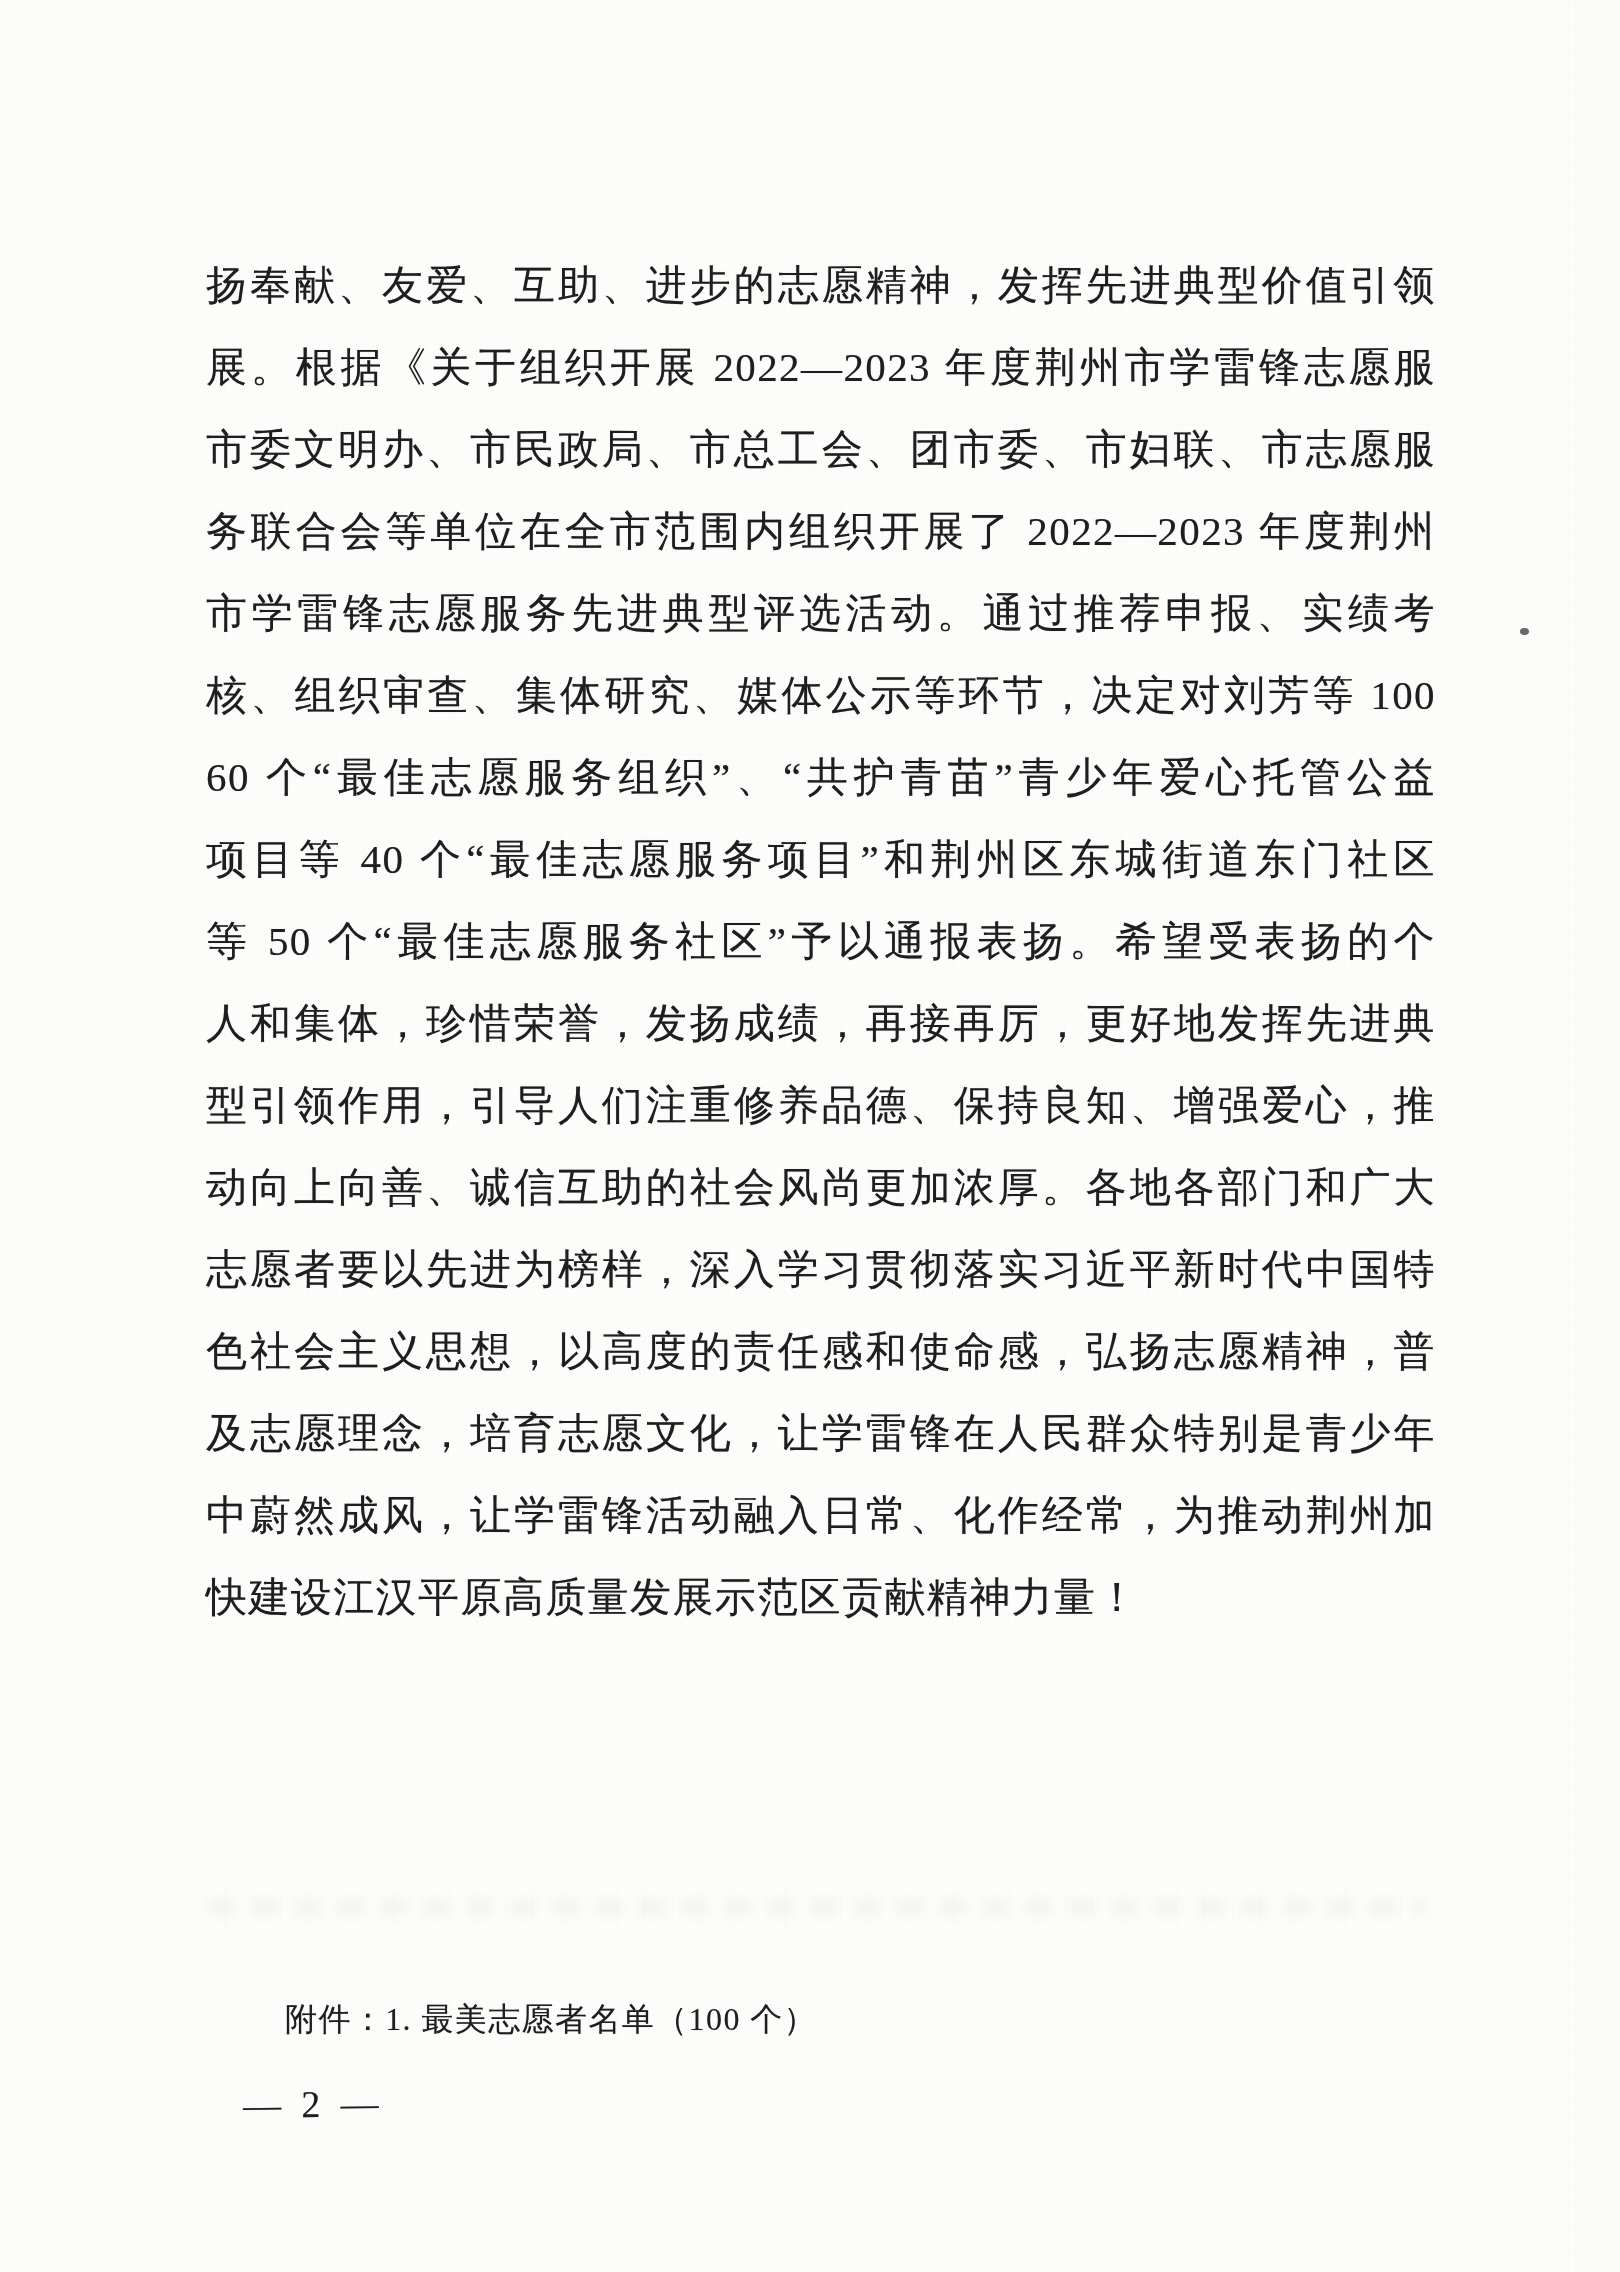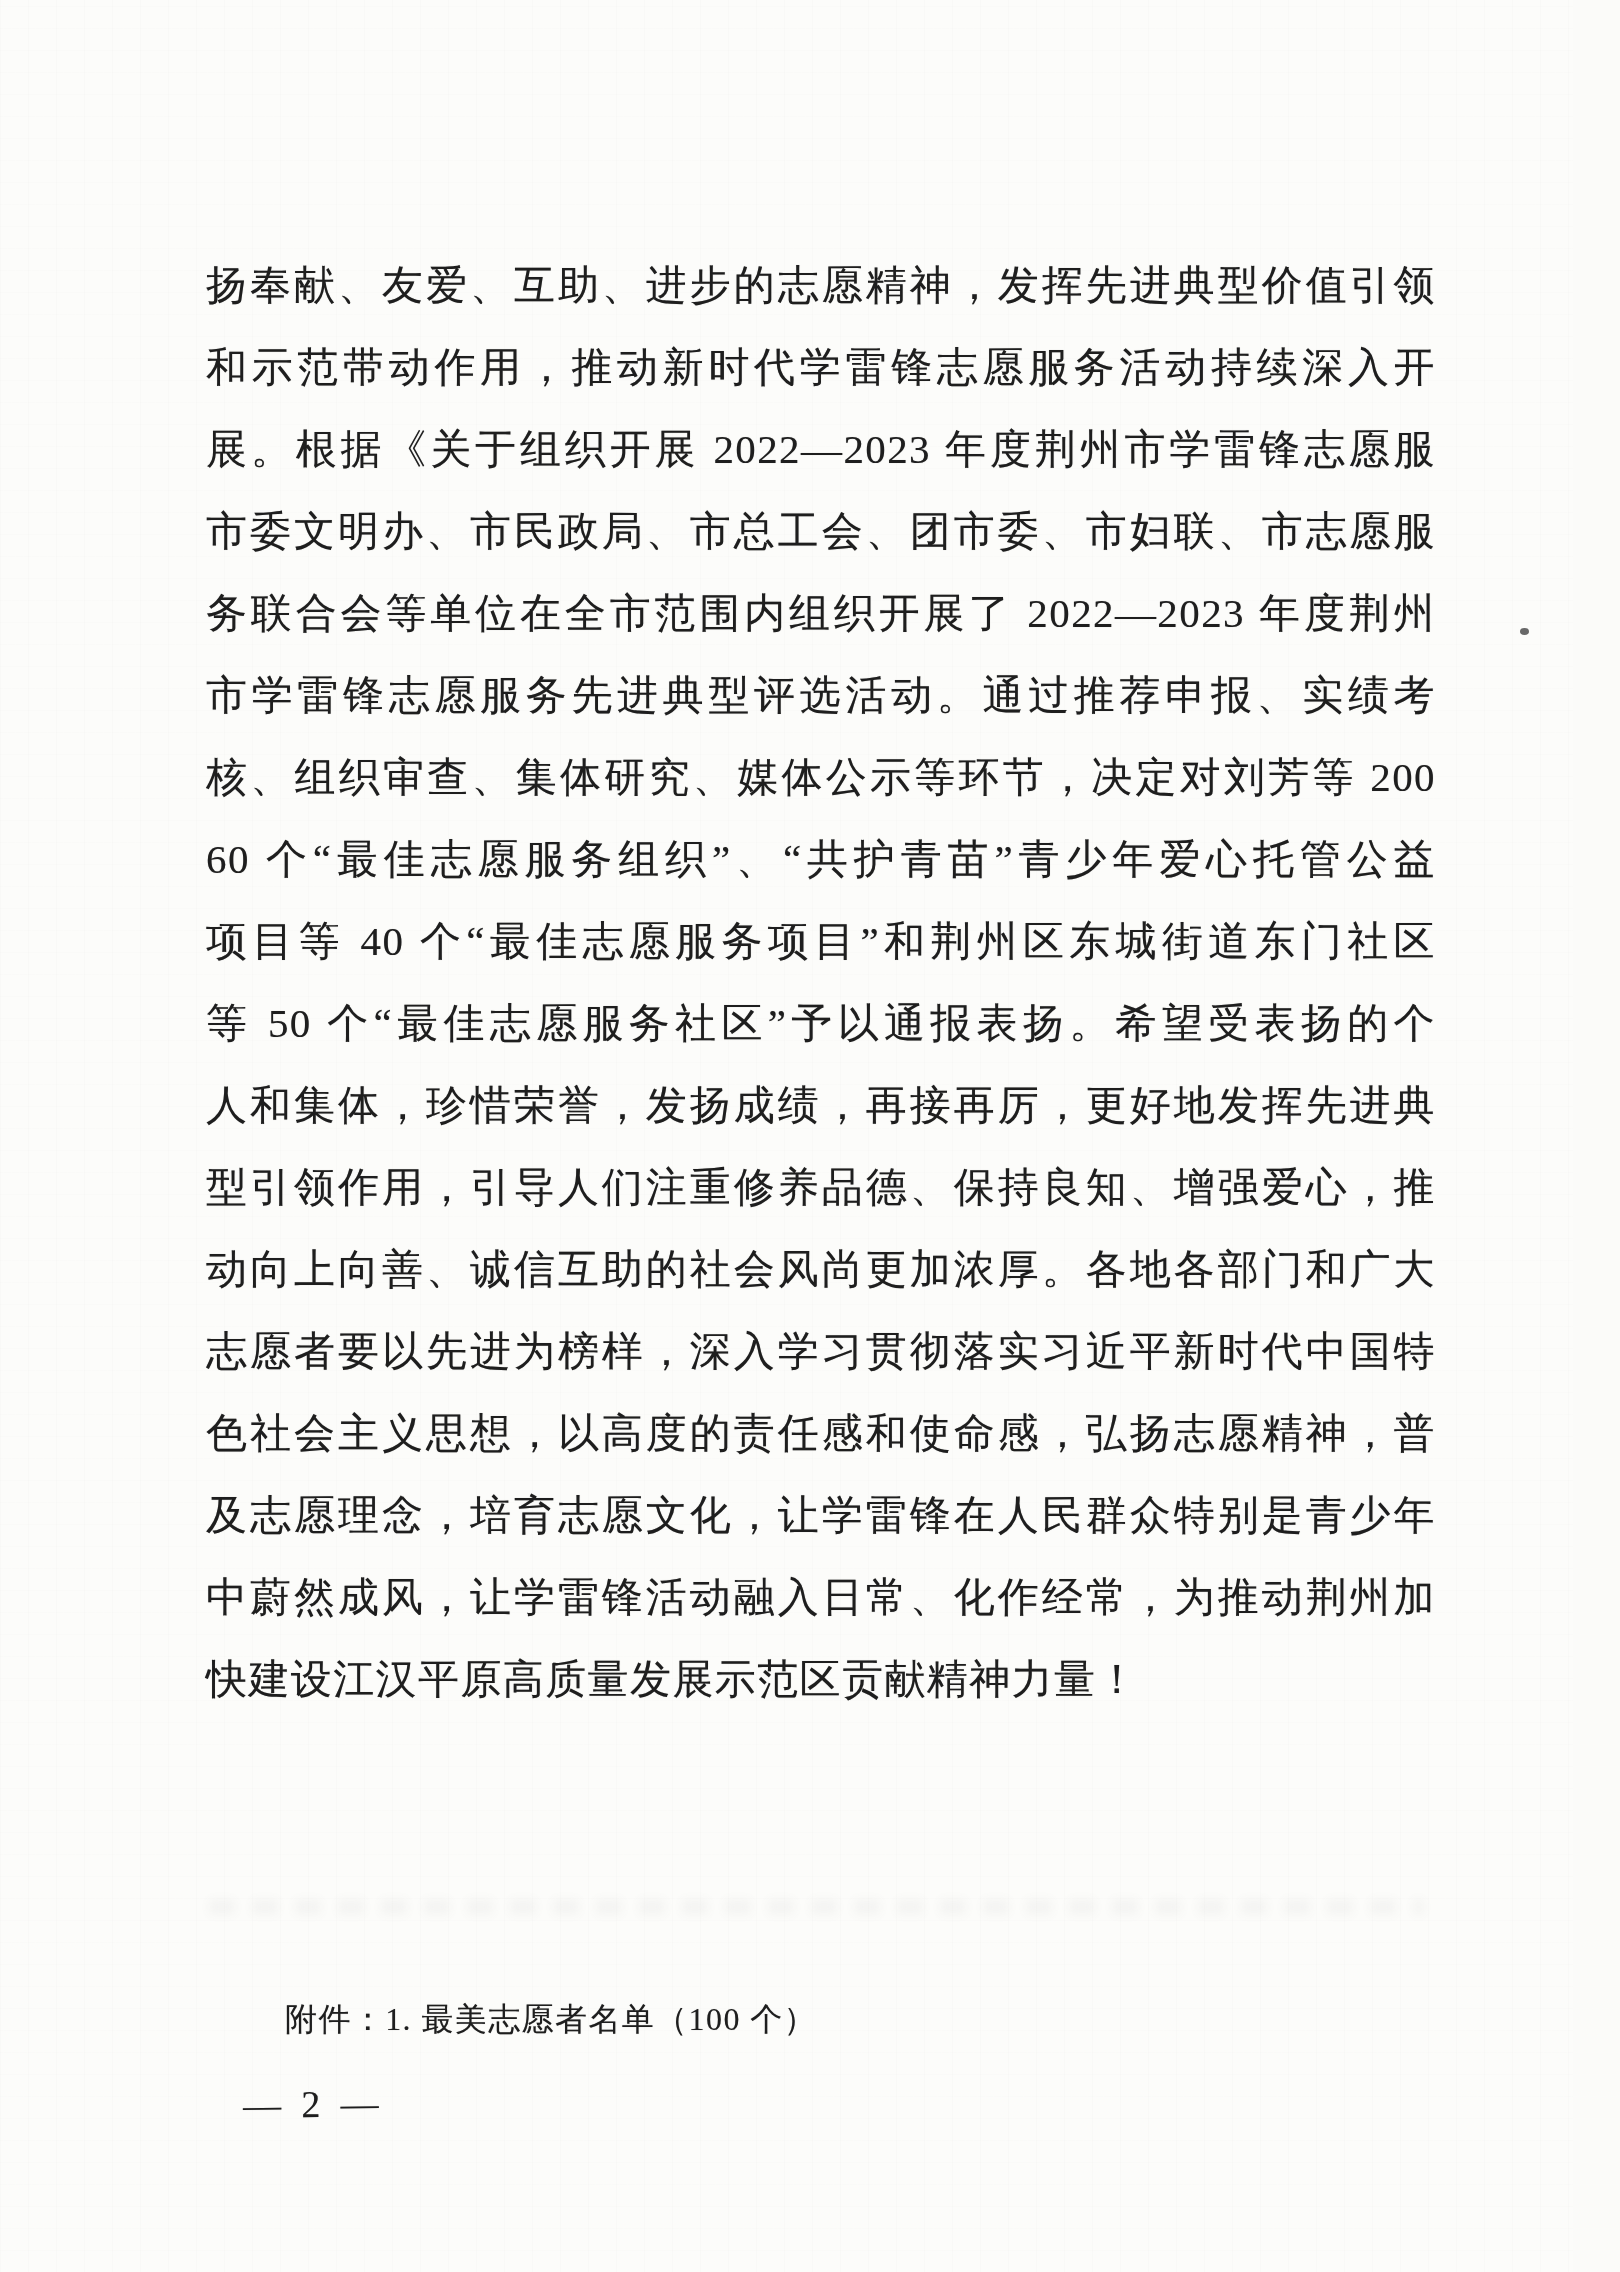--- a/index.html
+++ b/index.html
@@ -85,26 +85,25 @@
     opacity: 0.30;
   }
 </style>
 </head>
 <body>
 
 <div class="page">
 
   <div class="body-text">
     <div class="line">扬奉献、友爱、互助、进步的志愿精神，发挥先进典型价值引领</div>
-    <div class="line">和示范带动作用，推动新时代学雷锋志愿服务活动持续深入开</div>
     <div class="line">展。根据《关于组织开展 2022—2023 年度荆州市学雷锋志愿服</div>
     <div class="line">市委文明办、市民政局、市总工会、团市委、市妇联、市志愿服</div>
     <div class="line">务联合会等单位在全市范围内组织开展了 2022—2023 年度荆州</div>
     <div class="line">市学雷锋志愿服务先进典型评选活动。通过推荐申报、实绩考</div>
-    <div class="line">核、组织审查、集体研究、媒体公示等环节，决定对刘芳等 200</div>
+    <div class="line">核、组织审查、集体研究、媒体公示等环节，决定对刘芳等 100</div>
     <div class="line">60 个“最佳志愿服务组织”、“共护青苗”青少年爱心托管公益</div>
     <div class="line">项目等 40 个“最佳志愿服务项目”和荆州区东城街道东门社区</div>
     <div class="line">等 50 个“最佳志愿服务社区”予以通报表扬。希望受表扬的个</div>
     <div class="line">人和集体，珍惜荣誉，发扬成绩，再接再厉，更好地发挥先进典</div>
     <div class="line">型引领作用，引导人们注重修养品德、保持良知、增强爱心，推</div>
     <div class="line">动向上向善、诚信互助的社会风尚更加浓厚。各地各部门和广大</div>
     <div class="line">志愿者要以先进为榜样，深入学习贯彻落实习近平新时代中国特</div>
     <div class="line">色社会主义思想，以高度的责任感和使命感，弘扬志愿精神，普</div>
     <div class="line">及志愿理念，培育志愿文化，让学雷锋在人民群众特别是青少年</div>
     <div class="line">中蔚然成风，让学雷锋活动融入日常、化作经常，为推动荆州加</div>

